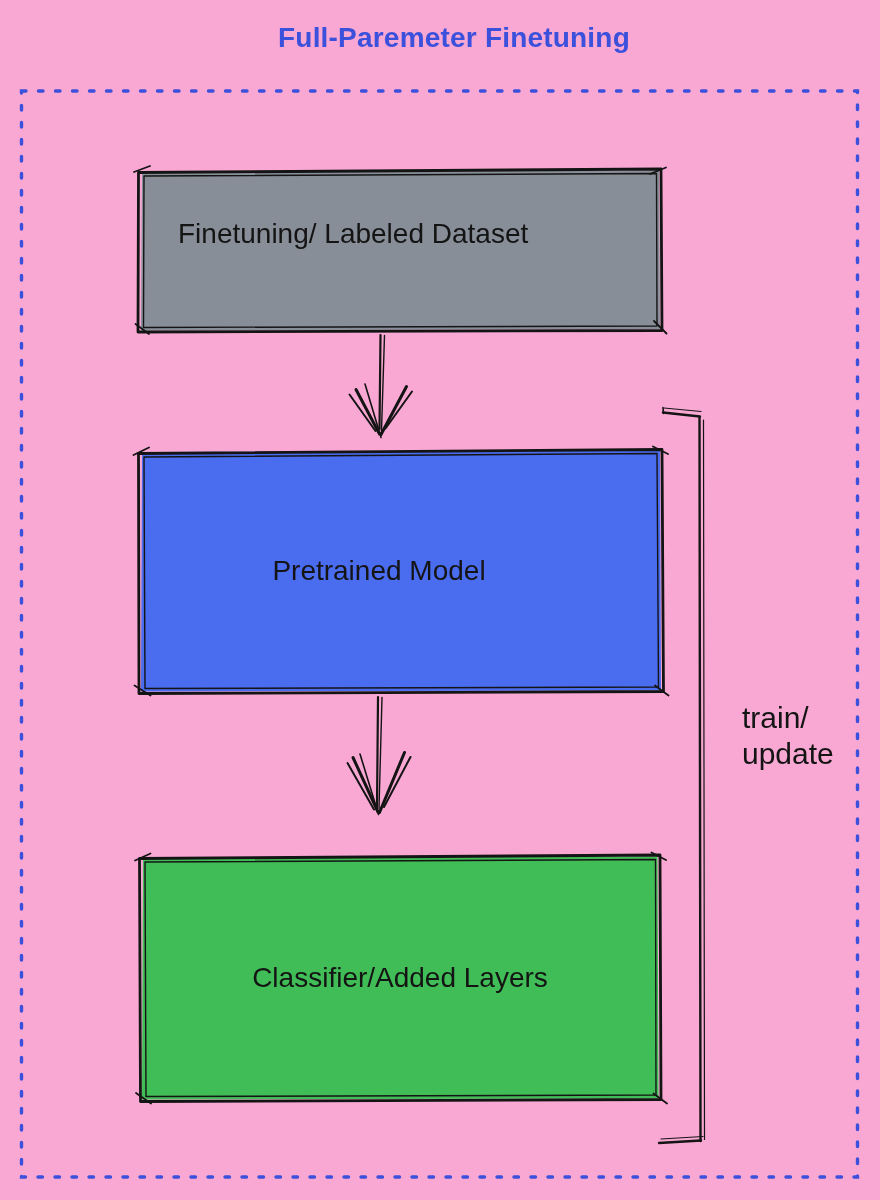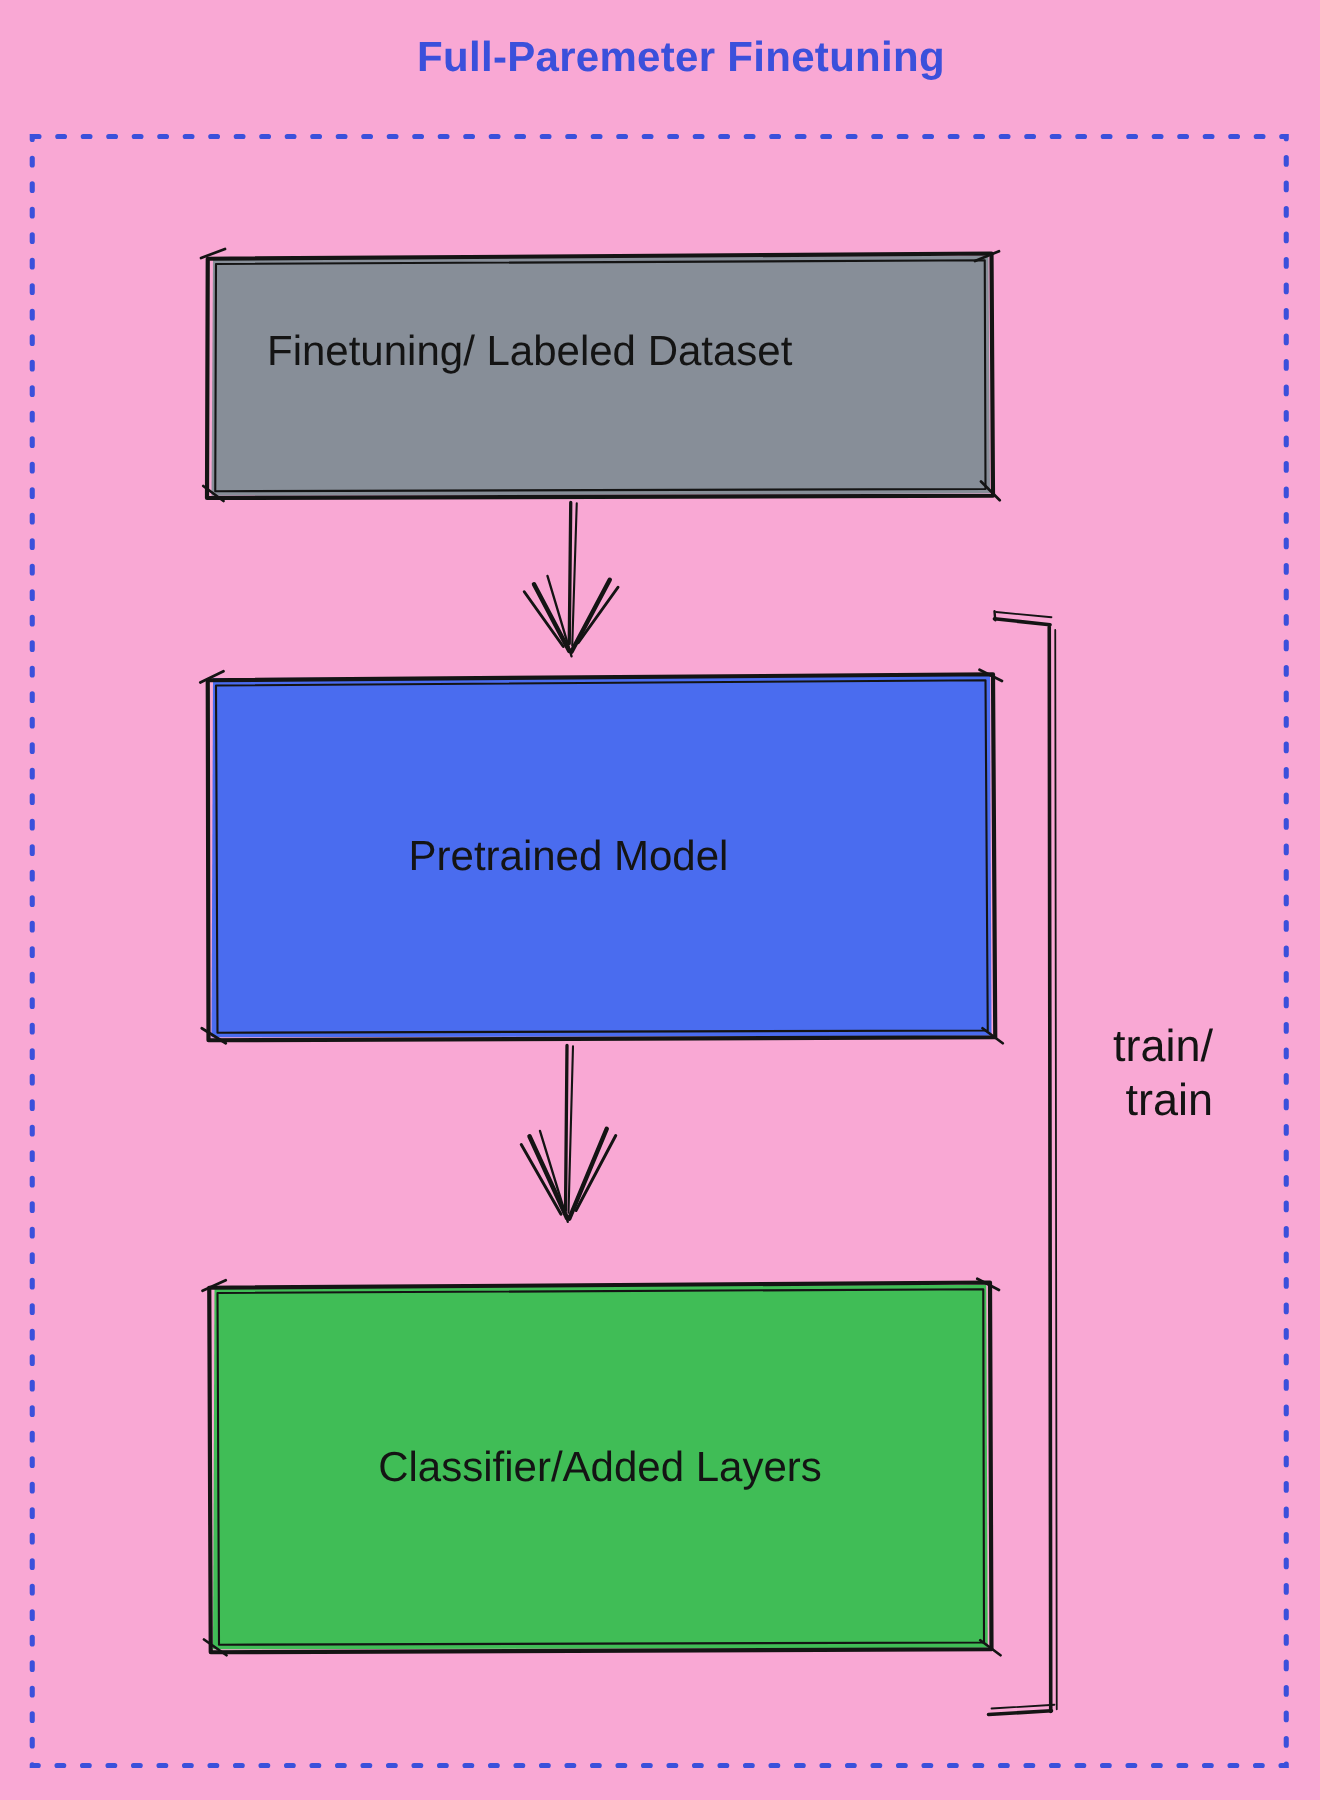--- a/index.html
+++ b/index.html
@@ -59,25 +59,24 @@
     left: 140px; top: 450px; width: 522px; height: 242px;
     padding-right: 44px;
     box-sizing: border-box;
   }
   .label-classifier {
     left: 141px; top: 856px; width: 518px; height: 244px;
     box-sizing: border-box;
   }
   .bracket-label {
     position: absolute;
-    left: 742px; top: 680px;
+    left: 742px; top: 700px;
     font-size: 30px;
     line-height: 36px;
     color: var(--ink, #141414);
-    text-align: right;
   }
 </style>
 </head>
 <body>
 
 <div class="canvas">
 
   <div class="title">Full-Paremeter Finetuning</div>
 
   <svg class="art" viewBox="0 0 880 1200" xmlns="http://www.w3.org/2000/svg">
@@ -131,16 +130,16 @@
       <path class="sk w12" d="M703,1136.5 L661,1139"></path>
     </g>
   </svg>
 
   <div class="node-label label-dataset">Finetuning/ Labeled Dataset</div>
   <div class="node-label label-pretrained">Pretrained Model</div>
   <div class="node-label label-classifier">Classifier/Added Layers</div>
 
   <div class="bracket-label">
     <div>train/</div>
-    <div>train</div>
+    <div>update</div>
   </div>
 
 </div>
 
 </body></html>

